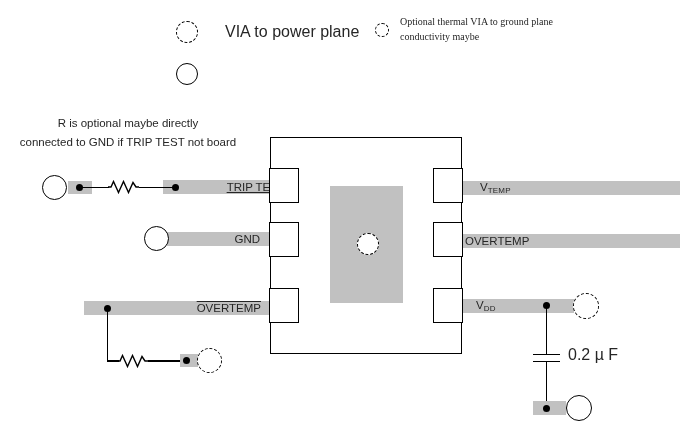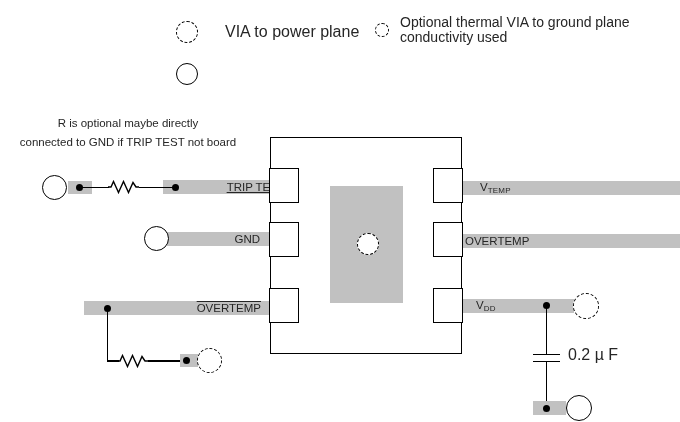--- a/index.html
+++ b/index.html
@@ -15,37 +15,37 @@
   .circle{border-radius:50%;background:#fff;box-sizing:border-box;}
   .c-solid{border:1.5px solid #000;}
   .c-dash{border:1.5px dashed #000;}
   .dot{width:7px;height:7px;border-radius:50%;background:#000;}
   .wire{background:#000;}
   .chip{border:1.5px solid #000;background:#fff;box-sizing:border-box;}
   .pad{border:1.5px solid #000;background:#fff;box-sizing:border-box;width:30px;height:35px;}
   .sub{font-size:8px;vertical-align:-2px;letter-spacing:0.2px;}
   .ovl{text-decoration:overline;}
   .note{font-size:11.5px;line-height:19px;text-align:center;color:#262626;}
-  .legendtxt{font-size:14px;line-height:14.5px;color:#262626;}
+  .legendtxt{font-size:10px;line-height:14.5px;color:#262626;font-family:Liberation Serif, serif;}
   svg{display:block;}
 </style>
 </head>
 <body>
 
 <div id="canvas">
 
   <div class="abs circle c-dash" style="left:176px;top:21px;width:22px;height:22px;"></div>
   <div class="abs txt" style="left:225px;top:25px;">VIA to power plane</div>
 
   <div class="abs circle c-solid" style="left:176px;top:63px;width:22px;height:22px;"></div>
 
   <div class="abs circle c-dash" style="left:375px;top:23px;width:14px;height:14px;"></div>
   <div class="abs" style="left:400px;top:15px;">
     <div class="legendtxt">Optional thermal VIA to ground plane</div>
-    <div class="legendtxt">conductivity used</div>
+    <div class="legendtxt">conductivity maybe</div>
   </div>
 
   <div class="abs note" style="left:2px;top:114px;width:252px;">
     <div>R is optional maybe directly</div>
     <div>connected to GND if TRIP TEST not board</div>
   </div>
 
   <div class="abs trace" style="left:462px;top:181px;width:218px;padding-left:18px;box-sizing:border-box;">
     <span class="lbl"><span>V</span><span class="sub">TEMP</span></span>
   </div>

